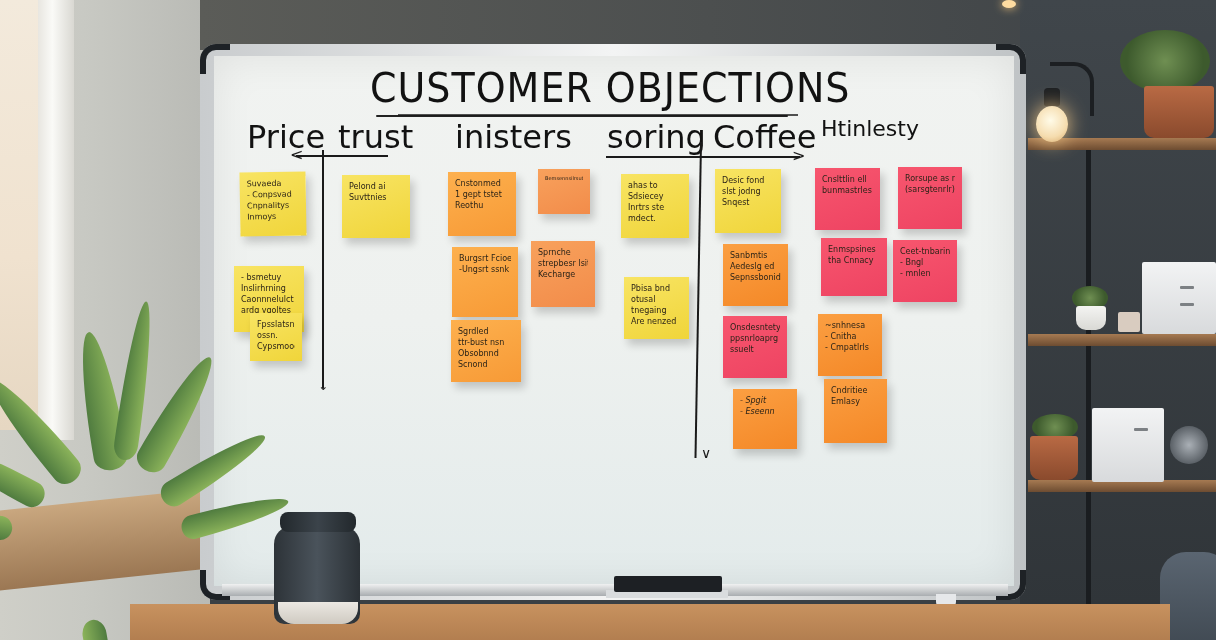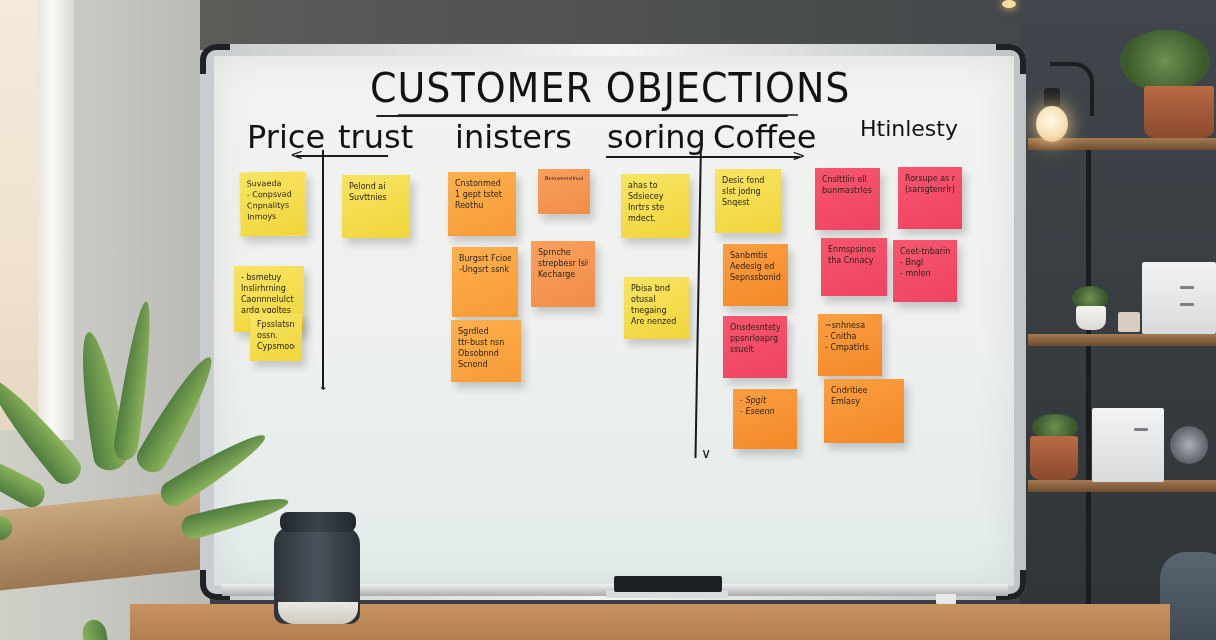--- a/index.html
+++ b/index.html
@@ -137,21 +137,21 @@
   <div class="board-leg"></div>
 
   <div class="hand title">CUSTOMER OBJECTIONS</div>
   <div class="title-underline"></div>
 
   <div class="hand cat" style="left:247px;">Price</div>
   <div class="hand cat" style="left:338px;">trust</div>
   <div class="hand cat" style="left:455px;">inisters</div>
   <div class="hand cat" style="left:607px;">soring</div>
   <div class="hand cat" style="left:713px;">Coffee</div>
-  <div class="hand cat cat-honesty" style="left:860px;">Htinlesty</div>
+  <div class="hand cat cat-honesty" style="left:821px;">Htinlesty</div>
 
   <div class="line" style="left:296px;top:155px;width:92px;height:2px;"></div>
   <div class="arrow-head" style="left:290px;top:147px;">&lt;</div>
   <div class="line" style="left:322px;top:150px;width:2px;height:238px;"></div>
   <div class="arrow-head" style="left:318px;top:380px;font-size:12px;">⇣</div>
   <div class="line" style="left:398px;top:114px;width:400px;height:2px;opacity:.75;"></div>
   <div class="line" style="left:606px;top:156px;width:194px;height:2px;"></div>
   <div class="arrow-head" style="left:792px;top:148px;">&gt;</div>
   <div class="line" style="left:700px;top:142px;width:2px;height:316px;transform:rotate(1deg);transform-origin:top;"></div>
   <div class="arrow-head" style="left:701px;top:446px;font-size:14px;">∨</div>
@@ -249,21 +249,21 @@
   <div class="note pink" style="left:893px;top:240px;width:64px;height:62px;">
     <span class="line-txt">Ceet-tnbaring</span>
     <span class="line-txt">- Bngl</span>
     <span class="line-txt">- mnlen</span>
   </div>
   <div class="note deep-orange" style="left:818px;top:314px;width:64px;height:62px;">
     <span class="line-txt">~snhnesa</span>
     <span class="line-txt">- Cnitha</span>
     <span class="line-txt">- Cmpatlrls</span>
   </div>
-  <div class="note deep-orange" style="left:824px;top:379px;width:80px;height:64px;">
+  <div class="note deep-orange" style="left:824px;top:379px;width:63px;height:64px;">
     <span class="line-txt">Cndritiee</span>
     <span class="line-txt">Emlasy</span>
   </div>
 
   <div class="window-sill"></div>
   <div>
     <div class="plant-leaf" style="left:96px;top:330px;width:34px;height:140px;transform:rotate(-10deg);"></div>
     <div class="plant-leaf" style="left:60px;top:350px;width:30px;height:130px;transform:rotate(-40deg);"></div>
     <div class="plant-leaf" style="left:130px;top:340px;width:30px;height:130px;transform:rotate(30deg);"></div>
     <div class="plant-leaf" style="left:150px;top:380px;width:26px;height:120px;transform:rotate(58deg);"></div>

